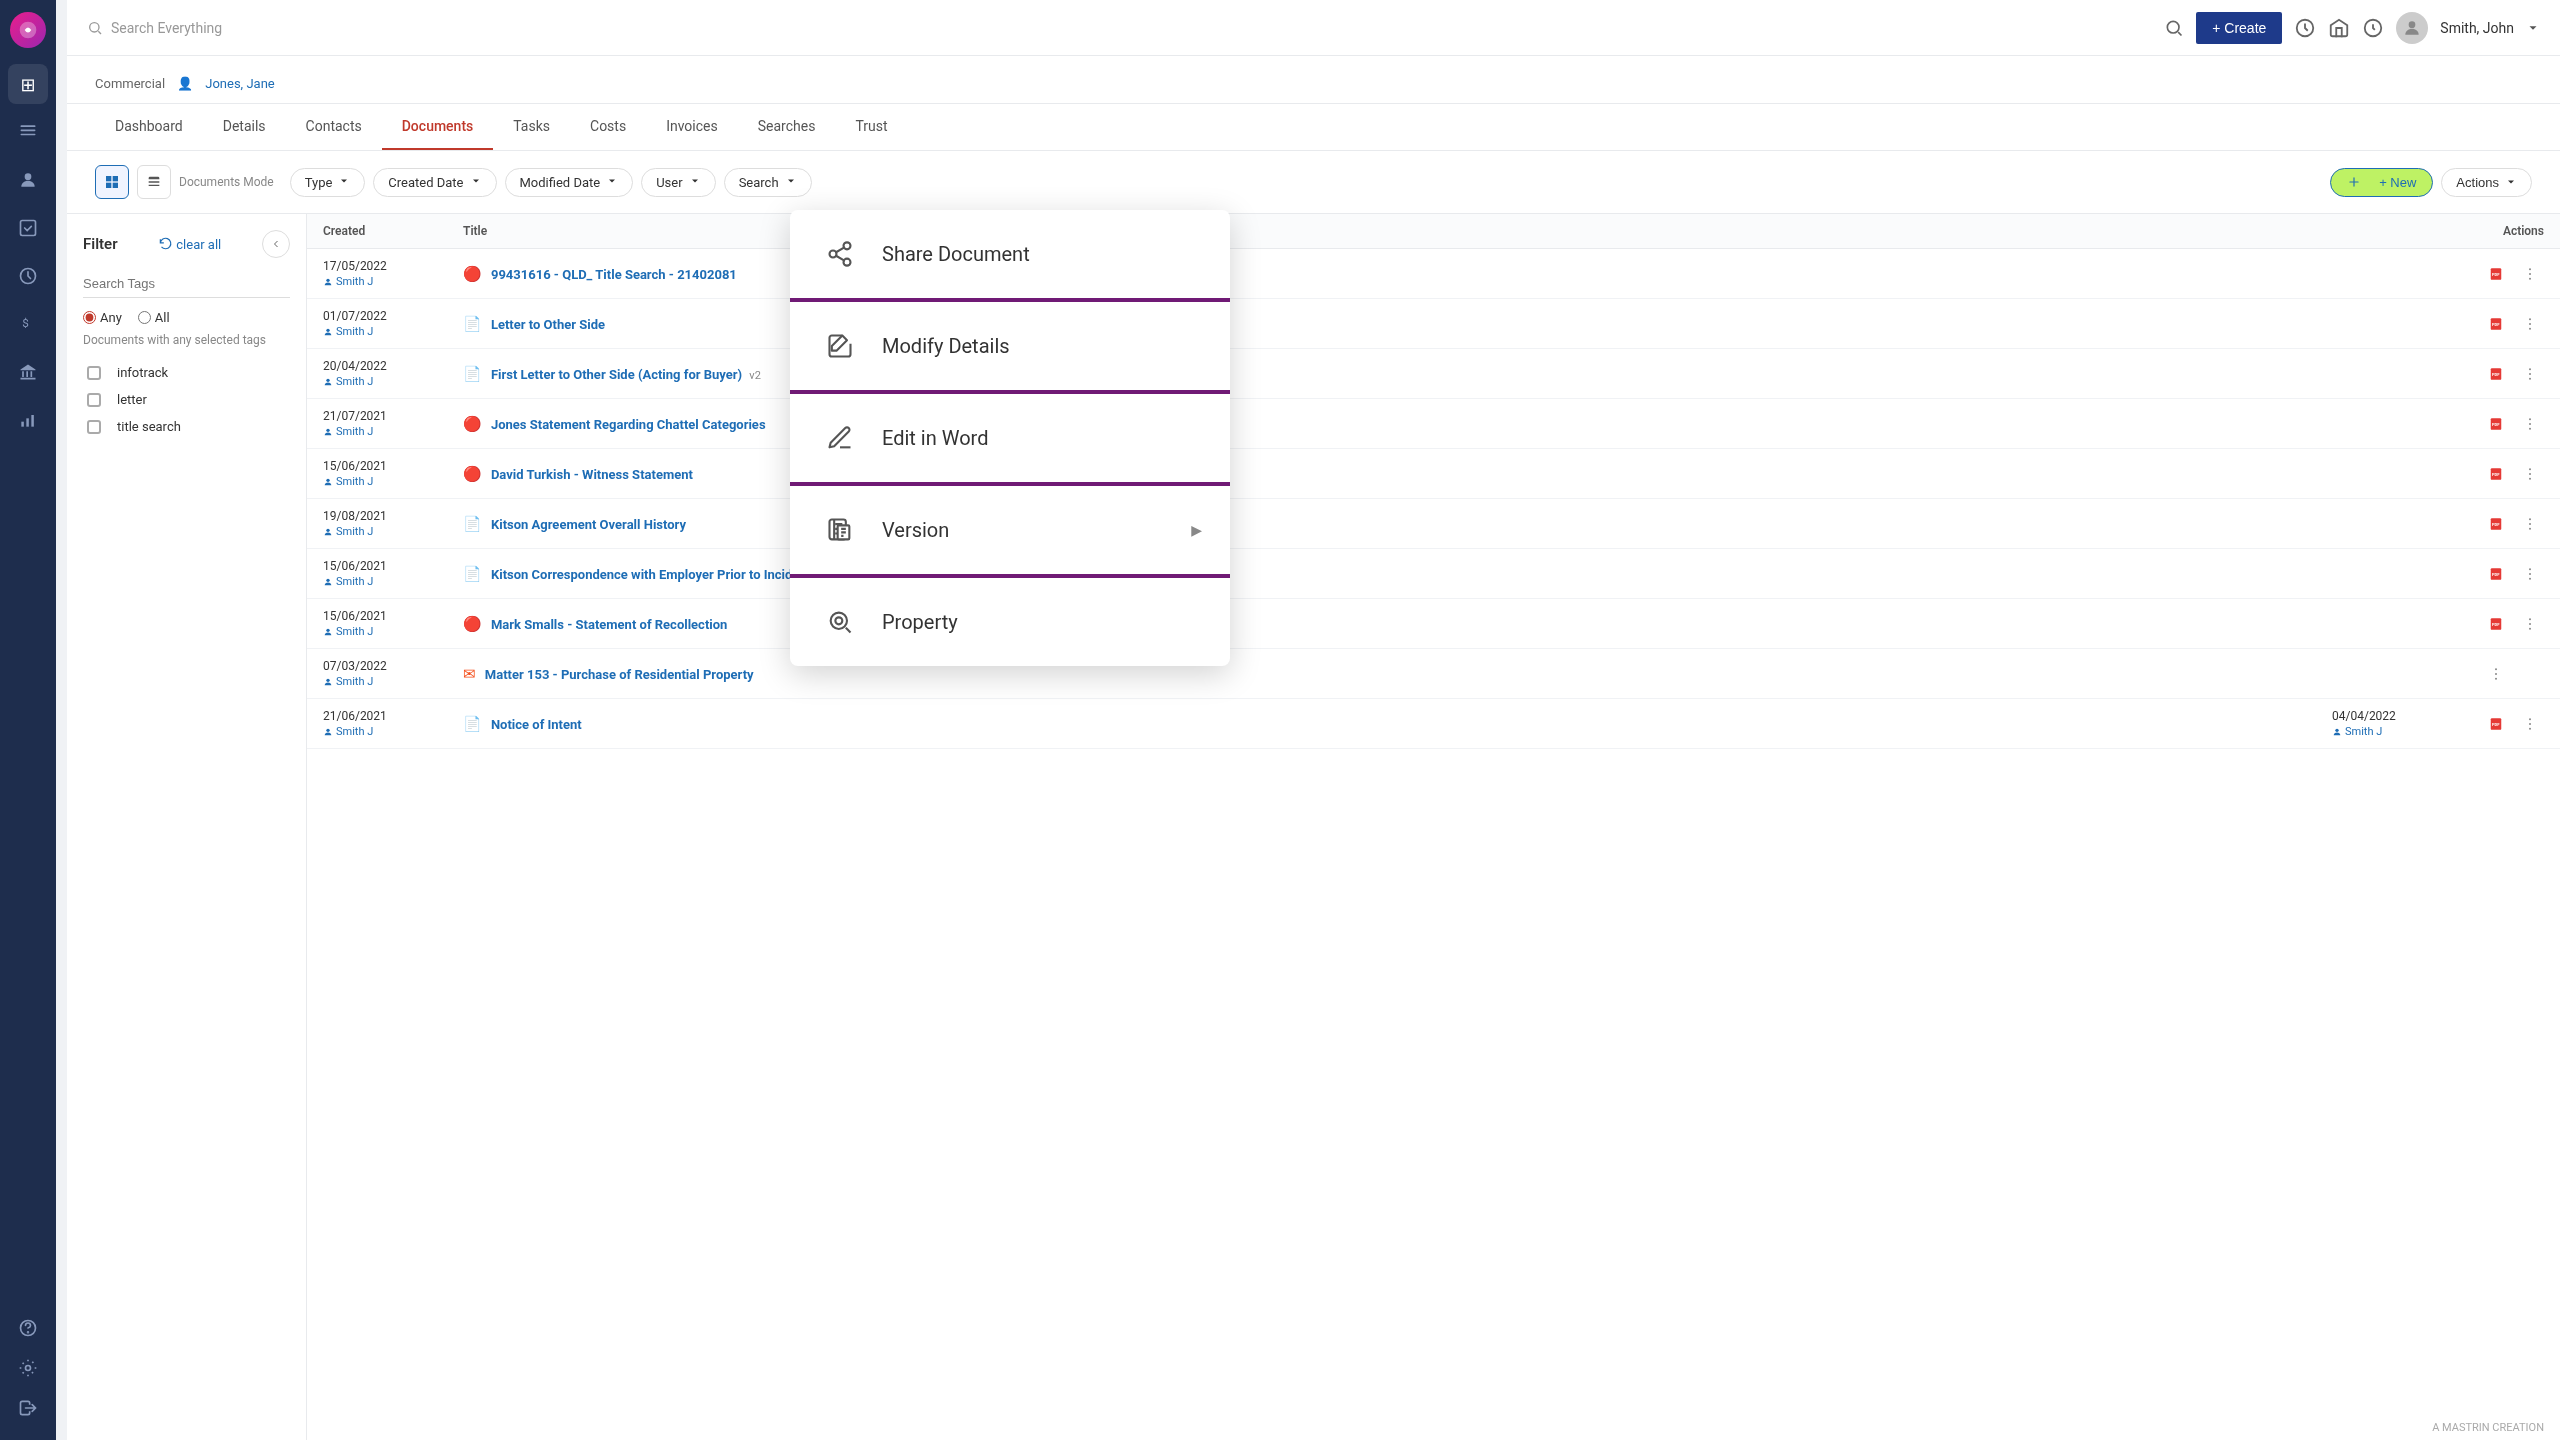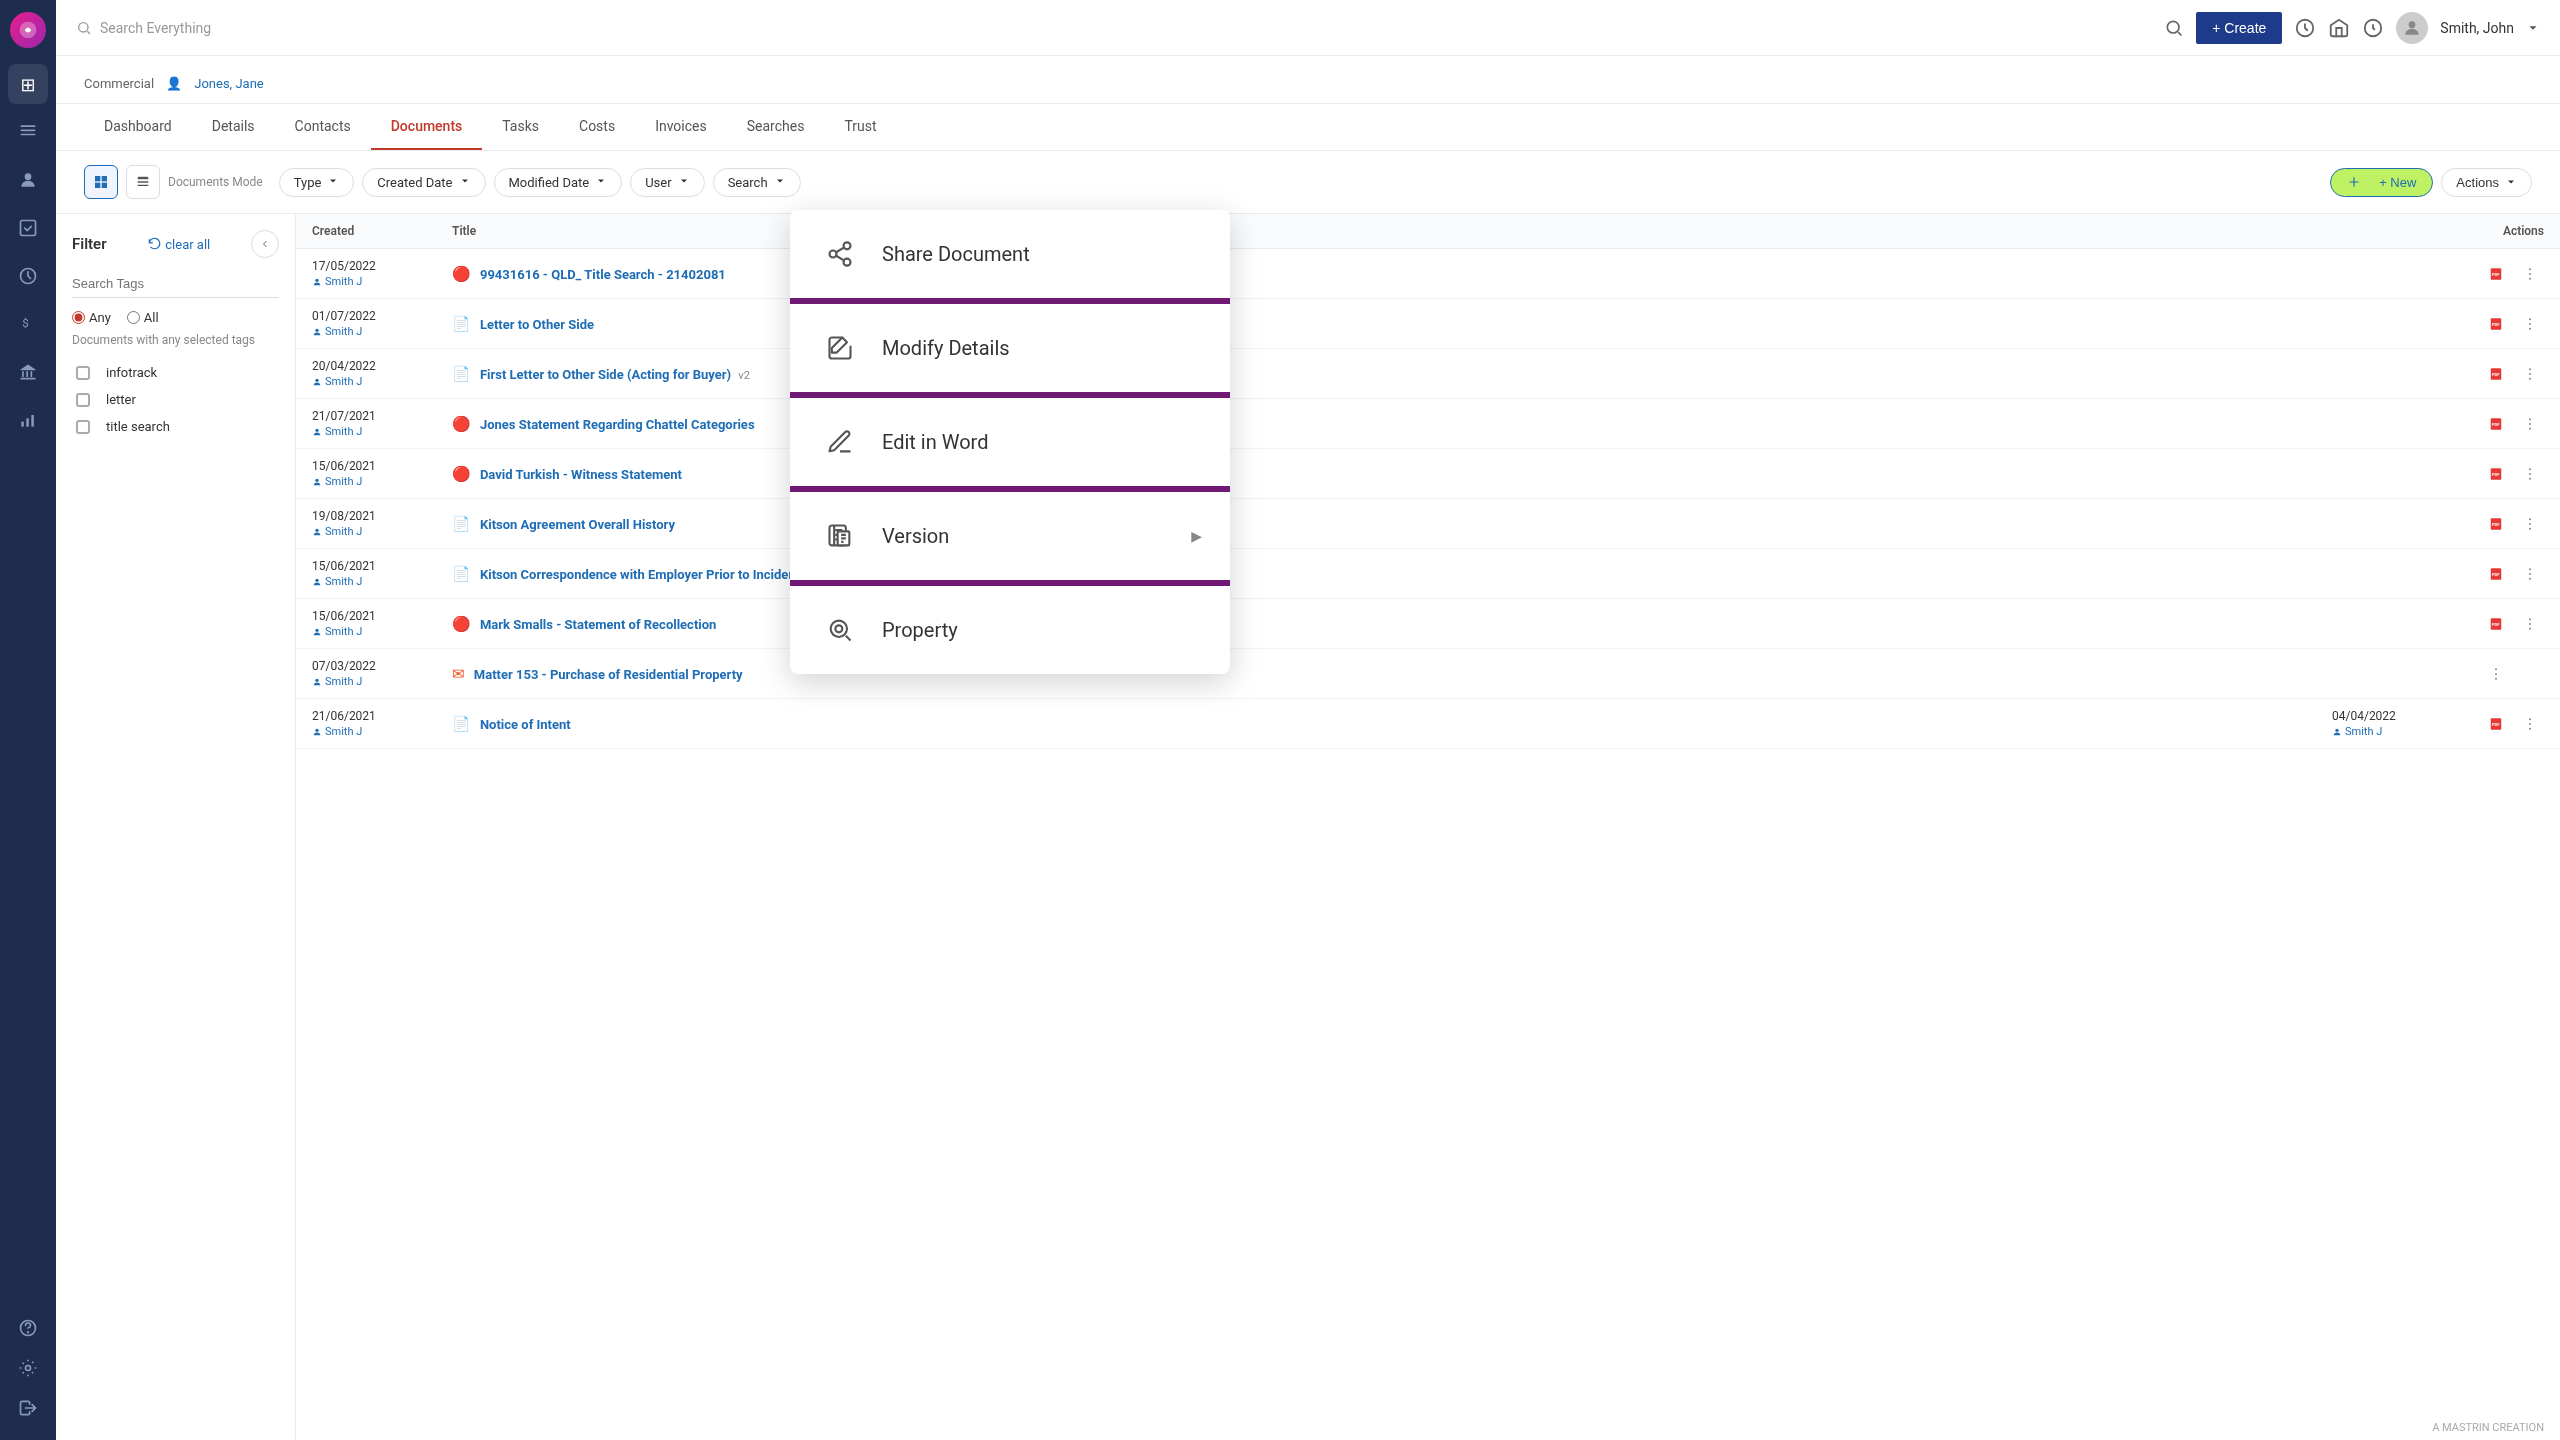--- a/index.html
+++ b/index.html
@@ -29,21 +29,21 @@
       display: flex; align-items: center; justify-content: center;
       border-radius: 8px;
       color: #8899bb;
       cursor: pointer;
       font-size: 18px;
     }
     .sidebar-icon:hover, .sidebar-icon.active { background: rgba(255,255,255,0.1); color: white; }
     .sidebar-bottom { margin-top: auto; }
 
     
-    .main { flex: 1; display: flex; flex-direction: column; overflow: hidden; }
+    .main { flex: 1; display: flex; flex-direction: column; overflow: hidden; margin-left: 11px; }
 
     
     .topbar {
       height: 56px;
       background: white;
       display: flex;
       align-items: center;
       padding: 0 20px;
       gap: 12px;
       border-bottom: 1px solid #e8eaed;
@@ -269,21 +269,21 @@
       overflow: hidden;
     }
     .dropdown-item {
       display: flex;
       align-items: center;
       gap: 20px;
       padding: 22px 28px;
       cursor: pointer;
       font-size: 20px;
       color: #333;
-      border-bottom: 6px solid #701a75;
+      border-bottom: 4px solid #701a75;
     }
     .dropdown-item:last-child { border-bottom: none; }
     .dropdown-item-icon {
       width: 44px; height: 44px;
       display: flex; align-items: center; justify-content: center;
       color: #555;
       font-size: 24px;
       flex-shrink: 0;
     }
     .dropdown-item-label {

